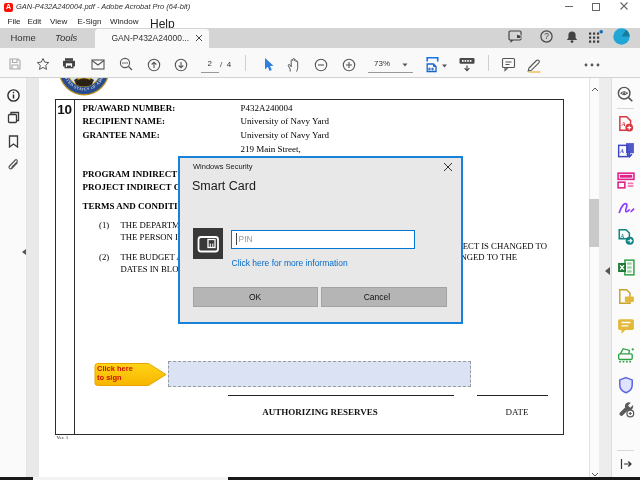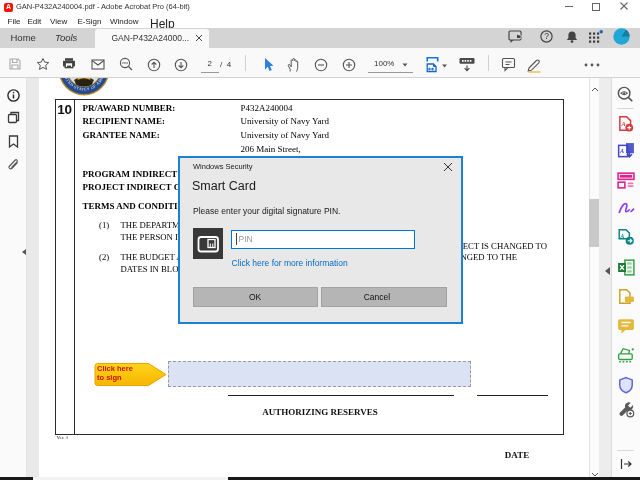--- a/index.html
+++ b/index.html
@@ -10,21 +10,21 @@
 </style>
 </head>
 <body>
 <div id="app">
 
   
   <div class="abs" style="left:0;top:0;width:640px;height:14px;background:#ffffff;"></div>
   <div class="abs" style="left:4px;top:2.5px;width:9px;height:9px;background:#fa0f00;border-radius:2px;">
      <div class="abs" style="left:2px;top:1.5px;width:5px;height:6px;color:#fff;font-size:7px;font-weight:bold;line-height:6px;">A</div>
   </div>
-  <div class="abs" style="left:16px;top:2px;font-size:7.5px;color:#323232;white-space:nowrap;">GAN-P432A240004.pdf - Adobe Acrobat Pro (64-bit)</div>
+  <div class="abs" style="left:16px;top:2px;font-size:7.5px;color:#323232;white-space:nowrap;font-style:italic;">GAN-P432A240004.pdf - Adobe Acrobat Pro (64-bit)</div>
   
   <div class="abs" style="left:565px;top:6px;width:8px;height:1px;background:#666;"></div>
   <div class="abs" style="left:592px;top:2.5px;width:6px;height:6px;border:1px solid #666;"></div>
   <svg class="abs" style="left:619px;top:1px;" width="10" height="10" viewBox="0 0 10 10">
     <path d="M1.5 1.5 L8.5 8.5 M8.5 1.5 L1.5 8.5" stroke="#666" stroke-width="1.1"></path>
   </svg>
 
   
   <div class="abs" style="left:0;top:14px;width:640px;height:14px;background:#ffffff;"></div>
   <div class="abs" style="left:7.5px;top:16.5px;font-size:8px;color:#222;">File</div>
@@ -120,21 +120,21 @@
     <path d="M3.2 14.5 v-2.2 l-1.9 -3.6 c-.5 -1 .9 -1.8 1.5 -.9 l1.4 2 v-6.3 c0 -1.1 1.6 -1.1 1.6 0 v-1.2 c0 -1.1 1.7 -1.1 1.7 0 v1.2 c0 -1 1.6 -1 1.6 0 v1.3 c0 -.9 1.6 -.9 1.6 .1 v5.6 c0 1.6 -.5 2.6 -1.2 4" fill="none" stroke="#555" stroke-width="1" stroke-linejoin="round"></path>
   </svg>
   <svg class="abs" style="left:314.2px;top:57.5px;" width="14" height="14" viewBox="0 0 14 14">
     <circle cx="7" cy="7" r="5.7" fill="none" stroke="#555" stroke-width="1.1"></circle>
     <path d="M4 7 h6" stroke="#555" stroke-width="1.1"></path>
   </svg>
   <svg class="abs" style="left:341.7px;top:57.5px;" width="14" height="14" viewBox="0 0 14 14">
     <circle cx="7" cy="7" r="5.7" fill="none" stroke="#555" stroke-width="1.1"></circle>
     <path d="M4 7 h6 M7 4 v6" stroke="#555" stroke-width="1.1"></path>
   </svg>
-  <div class="abs" style="left:368px;top:58.5px;width:45px;height:13px;border-bottom:1px solid #999;font-size:8px;color:#333;text-indent:6px;">100%</div>
+  <div class="abs" style="left:368px;top:58.5px;width:45px;height:13px;border-bottom:1px solid #999;font-size:8px;color:#333;text-indent:6px;">73%</div>
   <svg class="abs" style="left:401px;top:62px;" width="8" height="6" viewBox="0 0 8 6">
       <path d="M1.5 1.5 L4 4.5 L6.5 1.5 z" fill="#555"></path>
     </svg>
   <svg class="abs" style="left:426px;top:56px;" width="18" height="17" viewBox="0 0 18 17">
     <path d="M1.2 5.5 v-3.8 h10.5 v3.8" fill="none" stroke="#1473e6" stroke-width="1.6"></path>
     <path d="M1.2 8 h6.3 l2.5 2.5 v5 h-8.8 z" fill="none" stroke="#1466c8" stroke-width="1.3"></path>
     <path d="M7.5 8 v2.5 h2.5" fill="none" stroke="#1466c8" stroke-width="1"></path>
     <path d="M2.5 13 h5 M2.5 13 l1.5 -1.2 M2.5 13 l1.5 1.2 M7.5 13 l-1.5 -1.2 M7.5 13 l-1.5 1.2" stroke="#1466c8" stroke-width="1"></path>
   </svg>
   <svg class="abs" style="left:441px;top:62.5px;" width="7" height="6" viewBox="0 0 7 6">
@@ -216,21 +216,21 @@
 
     <div class="abs" style="left:28.5px;top:24px;width:18px;text-align:center;font-size:13.5px;font-weight:bold;color:#111;letter-spacing:-0.3px;">10</div>
 
     <div style="position:absolute;left:0;top:0;font-family:'Liberation Serif',serif;font-size:9px;color:#000;white-space:nowrap;">
       <div class="abs" style="left:55.5px;top:24.5px;font-weight:bold;">PR/AWARD NUMBER:</div>
       <div class="abs" style="left:213.5px;top:24.5px;">P432A240004</div>
       <div class="abs" style="left:55.5px;top:38.2px;font-weight:bold;">RECIPIENT NAME:</div>
       <div class="abs" style="left:213.5px;top:38.2px;">University of Navy Yard</div>
       <div class="abs" style="left:55.5px;top:52px;font-weight:bold;">GRANTEE NAME:</div>
       <div class="abs" style="left:213.5px;top:52px;">University of Navy Yard</div>
-      <div class="abs" style="left:213.5px;top:65.8px;">206 Main Street,</div>
+      <div class="abs" style="left:213.5px;top:65.8px;">219 Main Street,</div>
       <div class="abs" style="left:55.5px;top:90.5px;font-weight:bold;">PROGRAM INDIRECT COST RATE:</div>
       <div class="abs" style="left:55.5px;top:104.3px;font-weight:bold;">PROJECT INDIRECT COST RATE:</div>
       <div class="abs" style="left:55.5px;top:123px;font-weight:bold;">TERMS AND CONDITIONS OF AWARD</div>
       <div class="abs" style="left:72px;top:141.5px;font-size:8.7px;">(1)</div>
       <div class="abs" style="left:93.5px;top:141.5px;font-size:8.7px;">THE DEPARTMENT RESERVES THE RIGHT TO TERMINATE THIS PROJ</div>
       <div class="abs" style="left:435.8px;top:140px;font-size:8.7px;margin-top:23px;">ECT IS CHANGED TO</div>
       <div class="abs" style="left:93.5px;top:153.5px;font-size:8.7px;">THE PERSON IDENTIFIED IN BLOCK 4 OF THIS AWARD.</div>
       <div class="abs" style="left:72px;top:173.8px;font-size:8.7px;">(2)</div>
       <div class="abs" style="left:93.5px;top:173.8px;font-size:8.7px;">THE BUDGET AND PROJECT PERIODS OF THIS AWARD ARE CHA</div>
       <div class="abs" style="left:433.5px;top:173.8px;font-size:8.7px;">NGED TO THE</div>
@@ -244,21 +244,21 @@
       <stop offset="0" stop-color="#ffd417"></stop>
             <stop offset="1" stop-color="#f7b500"></stop>
           </linearGradient>
         </defs>
       <path d="M4.5 1.5 h51 l17.5 11 -17.5 11 h-51 a2.5 2.5 0 0 1 -2.5 -2.5 v-17 a2.5 2.5 0 0 1 2.5 -2.5 z" fill="url(#yg)" stroke="#e8a400" stroke-width="1"></path>
     </svg>
     <div class="abs" style="left:70px;top:285.5px;font-size:7.5px;font-weight:bold;color:#cc1100;line-height:9px;">Click here<br>to sign</div>
     <div class="abs" style="left:200.5px;top:317.3px;width:226.5px;height:1.2px;background:#222;"></div>
     <div class="abs" style="left:450px;top:317.3px;width:70.5px;height:1.2px;background:#222;"></div>
     <div class="abs" style="left:193px;top:329px;width:200px;text-align:center;font-family:'Liberation Serif',serif;font-weight:bold;font-size:9px;color:#111;">AUTHORIZING RESERVES</div>
-    <div class="abs" style="left:460px;top:329px;width:60px;text-align:center;font-family:'Liberation Serif',serif;font-weight:bold;font-size:9px;color:#111;margin-top:43px;">DATE</div>
+    <div class="abs" style="left:460px;top:329px;width:60px;text-align:center;font-family:'Liberation Serif',serif;font-weight:normal;font-size:9px;color:#111;">DATE</div>
     <div class="abs" style="left:29.5px;top:356.5px;font-family:'Liberation Serif',serif;font-size:5px;color:#223;">Ver. 1</div>
   </div>
 
   
   <div class="abs" style="left:588.5px;top:78px;width:10.5px;height:398.5px;background:#fbfbfb;border-left:1px solid #e2e2e2;box-sizing:border-box;"></div>
   <div class="abs" style="left:599px;top:78px;width:11.5px;height:398.5px;background:#ededed;"></div>
   <svg class="abs" style="left:590.5px;top:87px;" width="8" height="5" viewBox="0 0 8 5">
       <path d="M1 4 L4 1 L7 4" fill="none" stroke="#555" stroke-width="1"></path>
     </svg>
   <div class="abs" style="left:589px;top:199px;width:10px;height:48px;background:#c9c9c9;"></div>
@@ -357,21 +357,20 @@
   <div class="abs" style="left:0;top:476.5px;width:640px;height:3.5px;background:#191919;"></div>
   <div class="abs" style="left:33px;top:476.5px;width:195px;height:3.5px;background:#f3f3f3;"></div>
 
   
   <div class="abs" style="left:177.5px;top:156px;width:285.5px;height:168px;background:#e8e8e8;border:2px solid #1981d8;box-sizing:border-box;"></div>
   <div class="abs" style="left:193px;top:162px;font-size:7.5px;color:#1a1a1a;">Windows Security</div>
   <svg class="abs" style="left:442.5px;top:161.5px;" width="10" height="10" viewBox="0 0 10 10">
     <path d="M1 1 L9 9 M9 1 L1 9" stroke="#333" stroke-width="1"></path>
   </svg>
   <div class="abs" style="left:192px;top:178.5px;font-size:12.5px;color:#1a1a1a;">Smart Card</div>
-  <div class="abs" style="left:193px;top:205.5px;font-size:8.5px;color:#1a1a1a;">Please enter your digital signature PIN.</div>
   
   <div class="abs" style="left:192.8px;top:228px;width:30px;height:31px;background:#383838;">
     <svg width="30" height="31" viewBox="0 0 30 31">
       <rect x="5.5" y="9" width="19.5" height="14.5" rx="2.5" fill="none" stroke="#fff" stroke-width="1.8"></rect>
       <rect x="15" y="11.5" width="7" height="8" fill="none" stroke="#fff" stroke-width="1.3"></rect>
       <path d="M17.3 15.5 v4 M19.8 15.5 v4" stroke="#fff" stroke-width="1"></path>
     </svg>
   </div>
   
   <div class="abs" style="left:230.5px;top:229.5px;width:184.5px;height:19px;background:#fff;border:1.5px solid #0077d4;box-sizing:border-box;"></div>

